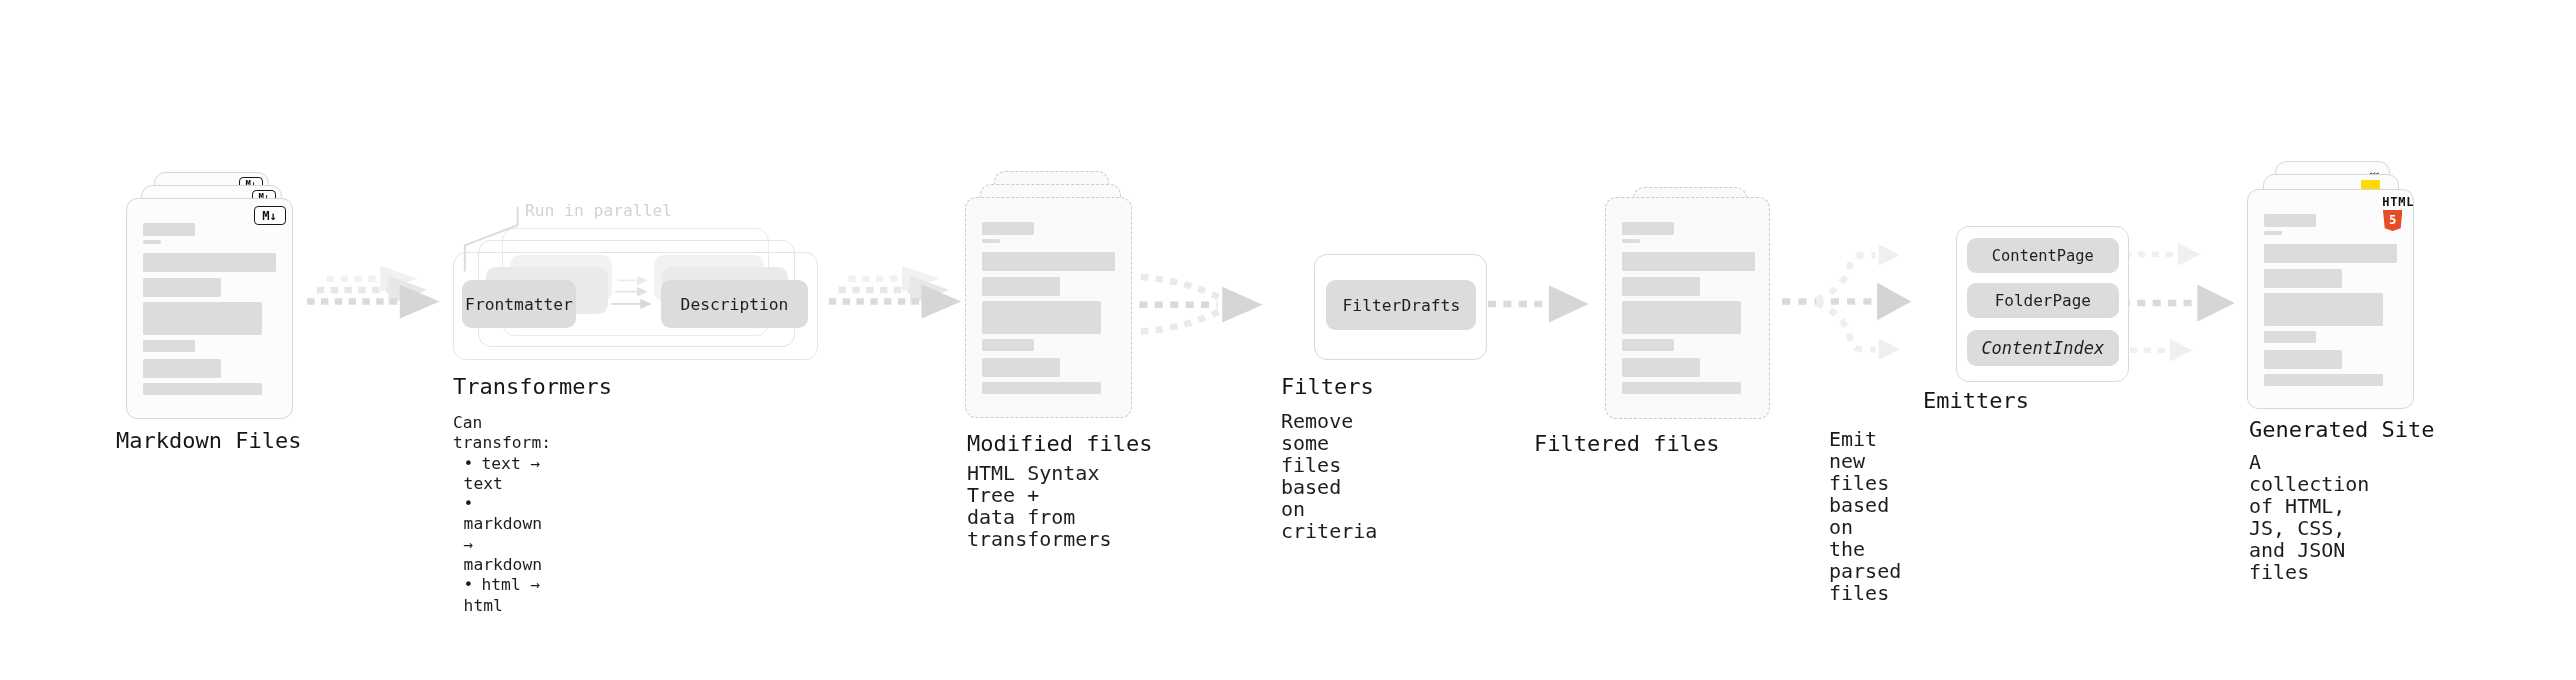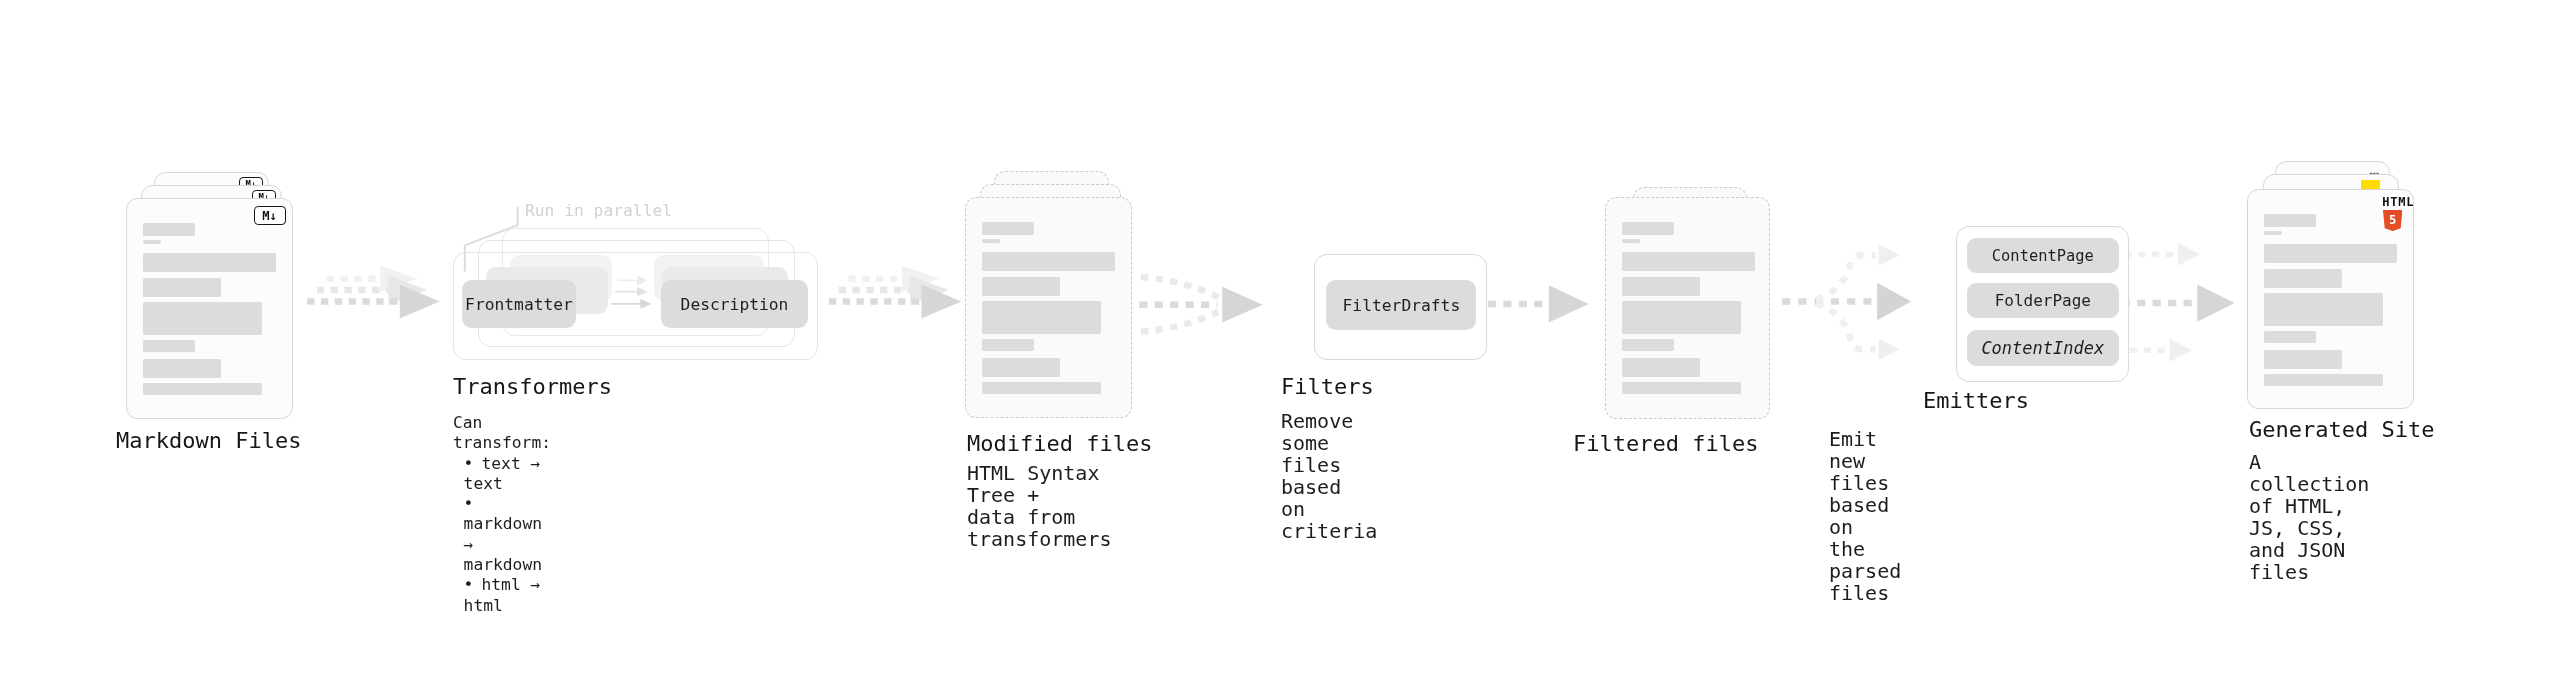--- a/index.html
+++ b/index.html
@@ -190,21 +190,21 @@
     <div class="doc dashed" style="left:1605px;top:197px;width:165px;height:222px;">
       <i class="bar" style="top:24.4px;width:52px;height:13px"></i>
       <i class="bar" style="top:41px;width:18px;height:4.1px"></i>
       <i class="bar" style="top:54px;width:133px;height:18.7px"></i>
       <i class="bar" style="top:79px;width:78px;height:18.7px"></i>
       <i class="bar" style="top:103px;width:119px;height:32.5px"></i>
       <i class="bar" style="top:141px;width:52px;height:12.2px"></i>
       <i class="bar" style="top:160px;width:78px;height:18.7px"></i>
       <i class="bar" style="top:184px;width:119px;height:12.2px"></i>
     </div>
-    <div class="h" style="left:1573px;top:431px;">Filtered files</div>
+    <div class="h" style="left:1534px;top:431px;">Filtered files</div>
   </div>
 
   <div class="stage">
     <div class="panel" style="left:1923px;top:226px;width:173px;height:156px;">
       <div class="chip" style="left:9.8px;top:11.4px;width:152px;height:35px;font-size:15.4px;border-radius:9px;">ContentPage</div>
       <div class="chip" style="left:9.8px;top:56px;width:152px;height:35px;font-size:16px;border-radius:9px;">FolderPage</div>
       <div class="chip" style="left:9.8px;top:103px;width:152px;height:36px;font-size:17px;border-radius:9px;font-style:italic;">ContentIndex</div>
     </div>
     <div class="h" style="left:1923px;top:388px;">Emitters</div>
     <div class="p" style="left:1829px;top:428px;">Emit new files based on

